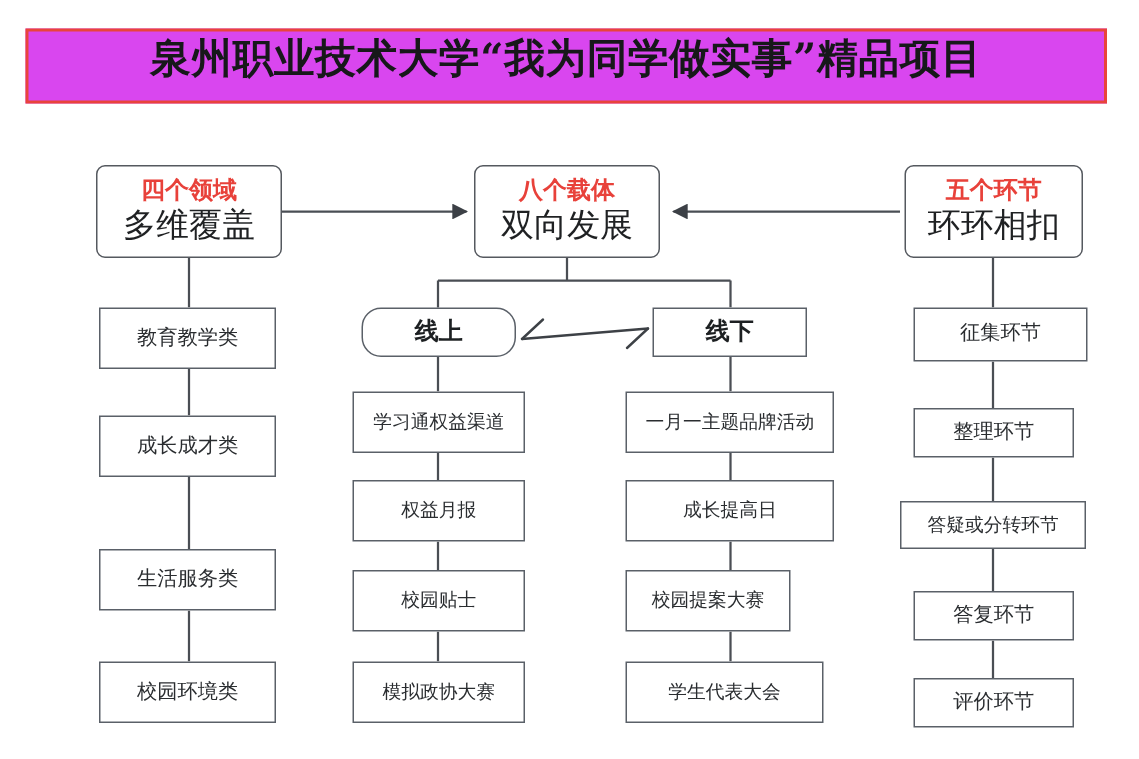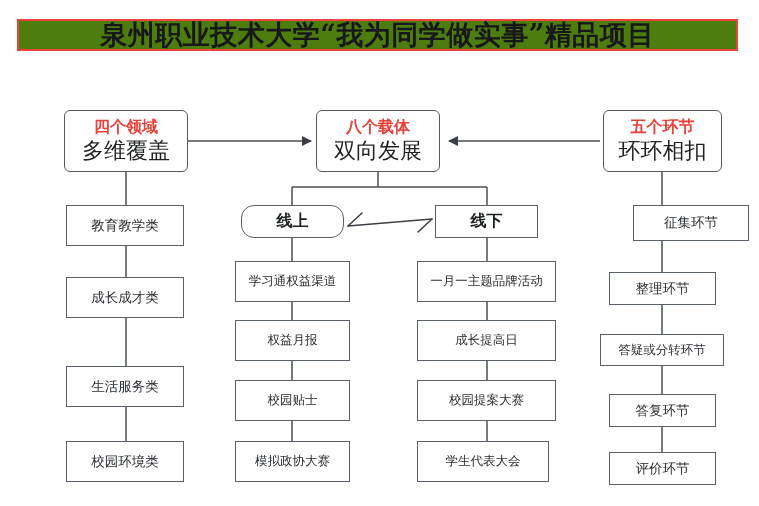--- a/index.html
+++ b/index.html
@@ -21,26 +21,26 @@
     width: 759px;
     height: 506px;
   }
 
   
   .title-banner {
     position: absolute;
     left: 17px;
     top: 19px;
     width: 721px;
-    height: 32px;
-    background: #4d7c0f;
+    height: 50px;
+    background: #d946ef;
     border: 2px solid #e8443c;
     box-sizing: border-box;
     display: flex;
-    align-items: center;
+    align-items: flex-start;
     justify-content: center;
   }
   .title-text {
     font-family: "DejaVu Serif", "Liberation Serif", serif;
     font-weight: bold;
     font-size: 27px;
     letter-spacing: 0.5px;
     color: #17181a;
     white-space: nowrap;
   }
@@ -205,33 +205,33 @@
 
   <div class="node channel" style="left:435px; top:205px; width:103px; height:33px;">
     <div class="ln">线下</div>
   </div>
   <div class="node item sm" style="left:417px; top:261px; width:139px; height:41px;">
     <div class="ln">一月一主题品牌活动</div>
   </div>
   <div class="node item sm" style="left:417px; top:320px; width:139px; height:41px;">
     <div class="ln">成长提高日</div>
   </div>
-  <div class="node item sm" style="left:417px; top:380px; width:139px; height:41px;">
+  <div class="node item sm" style="left:417px; top:380px; width:110px; height:41px;">
     <div class="ln">校园提案大赛</div>
   </div>
   <div class="node item sm" style="left:417px; top:441px; width:132px; height:41px;">
     <div class="ln">学生代表大会</div>
   </div>
 
   <div class="node header" style="left:603px; top:110px; width:119px; height:62px;">
     <div class="ln red">五个环节</div>
     <div class="ln sub">环环相扣</div>
   </div>
 
-  <div class="node item" style="left:609px; top:205px; width:116px; height:36px;margin-left:24px;">
+  <div class="node item" style="left:609px; top:205px; width:116px; height:36px;">
     <div class="ln">征集环节</div>
   </div>
   <div class="node item" style="left:609px; top:272px; width:107px; height:33px;">
     <div class="ln">整理环节</div>
   </div>
   <div class="node item sm" style="left:600px; top:334px; width:124px; height:32px;">
     <div class="ln">答疑或分转环节</div>
   </div>
   <div class="node item" style="left:609px; top:394px; width:107px; height:33px;justify-content:center;">
     <div class="ln">答复环节</div>

